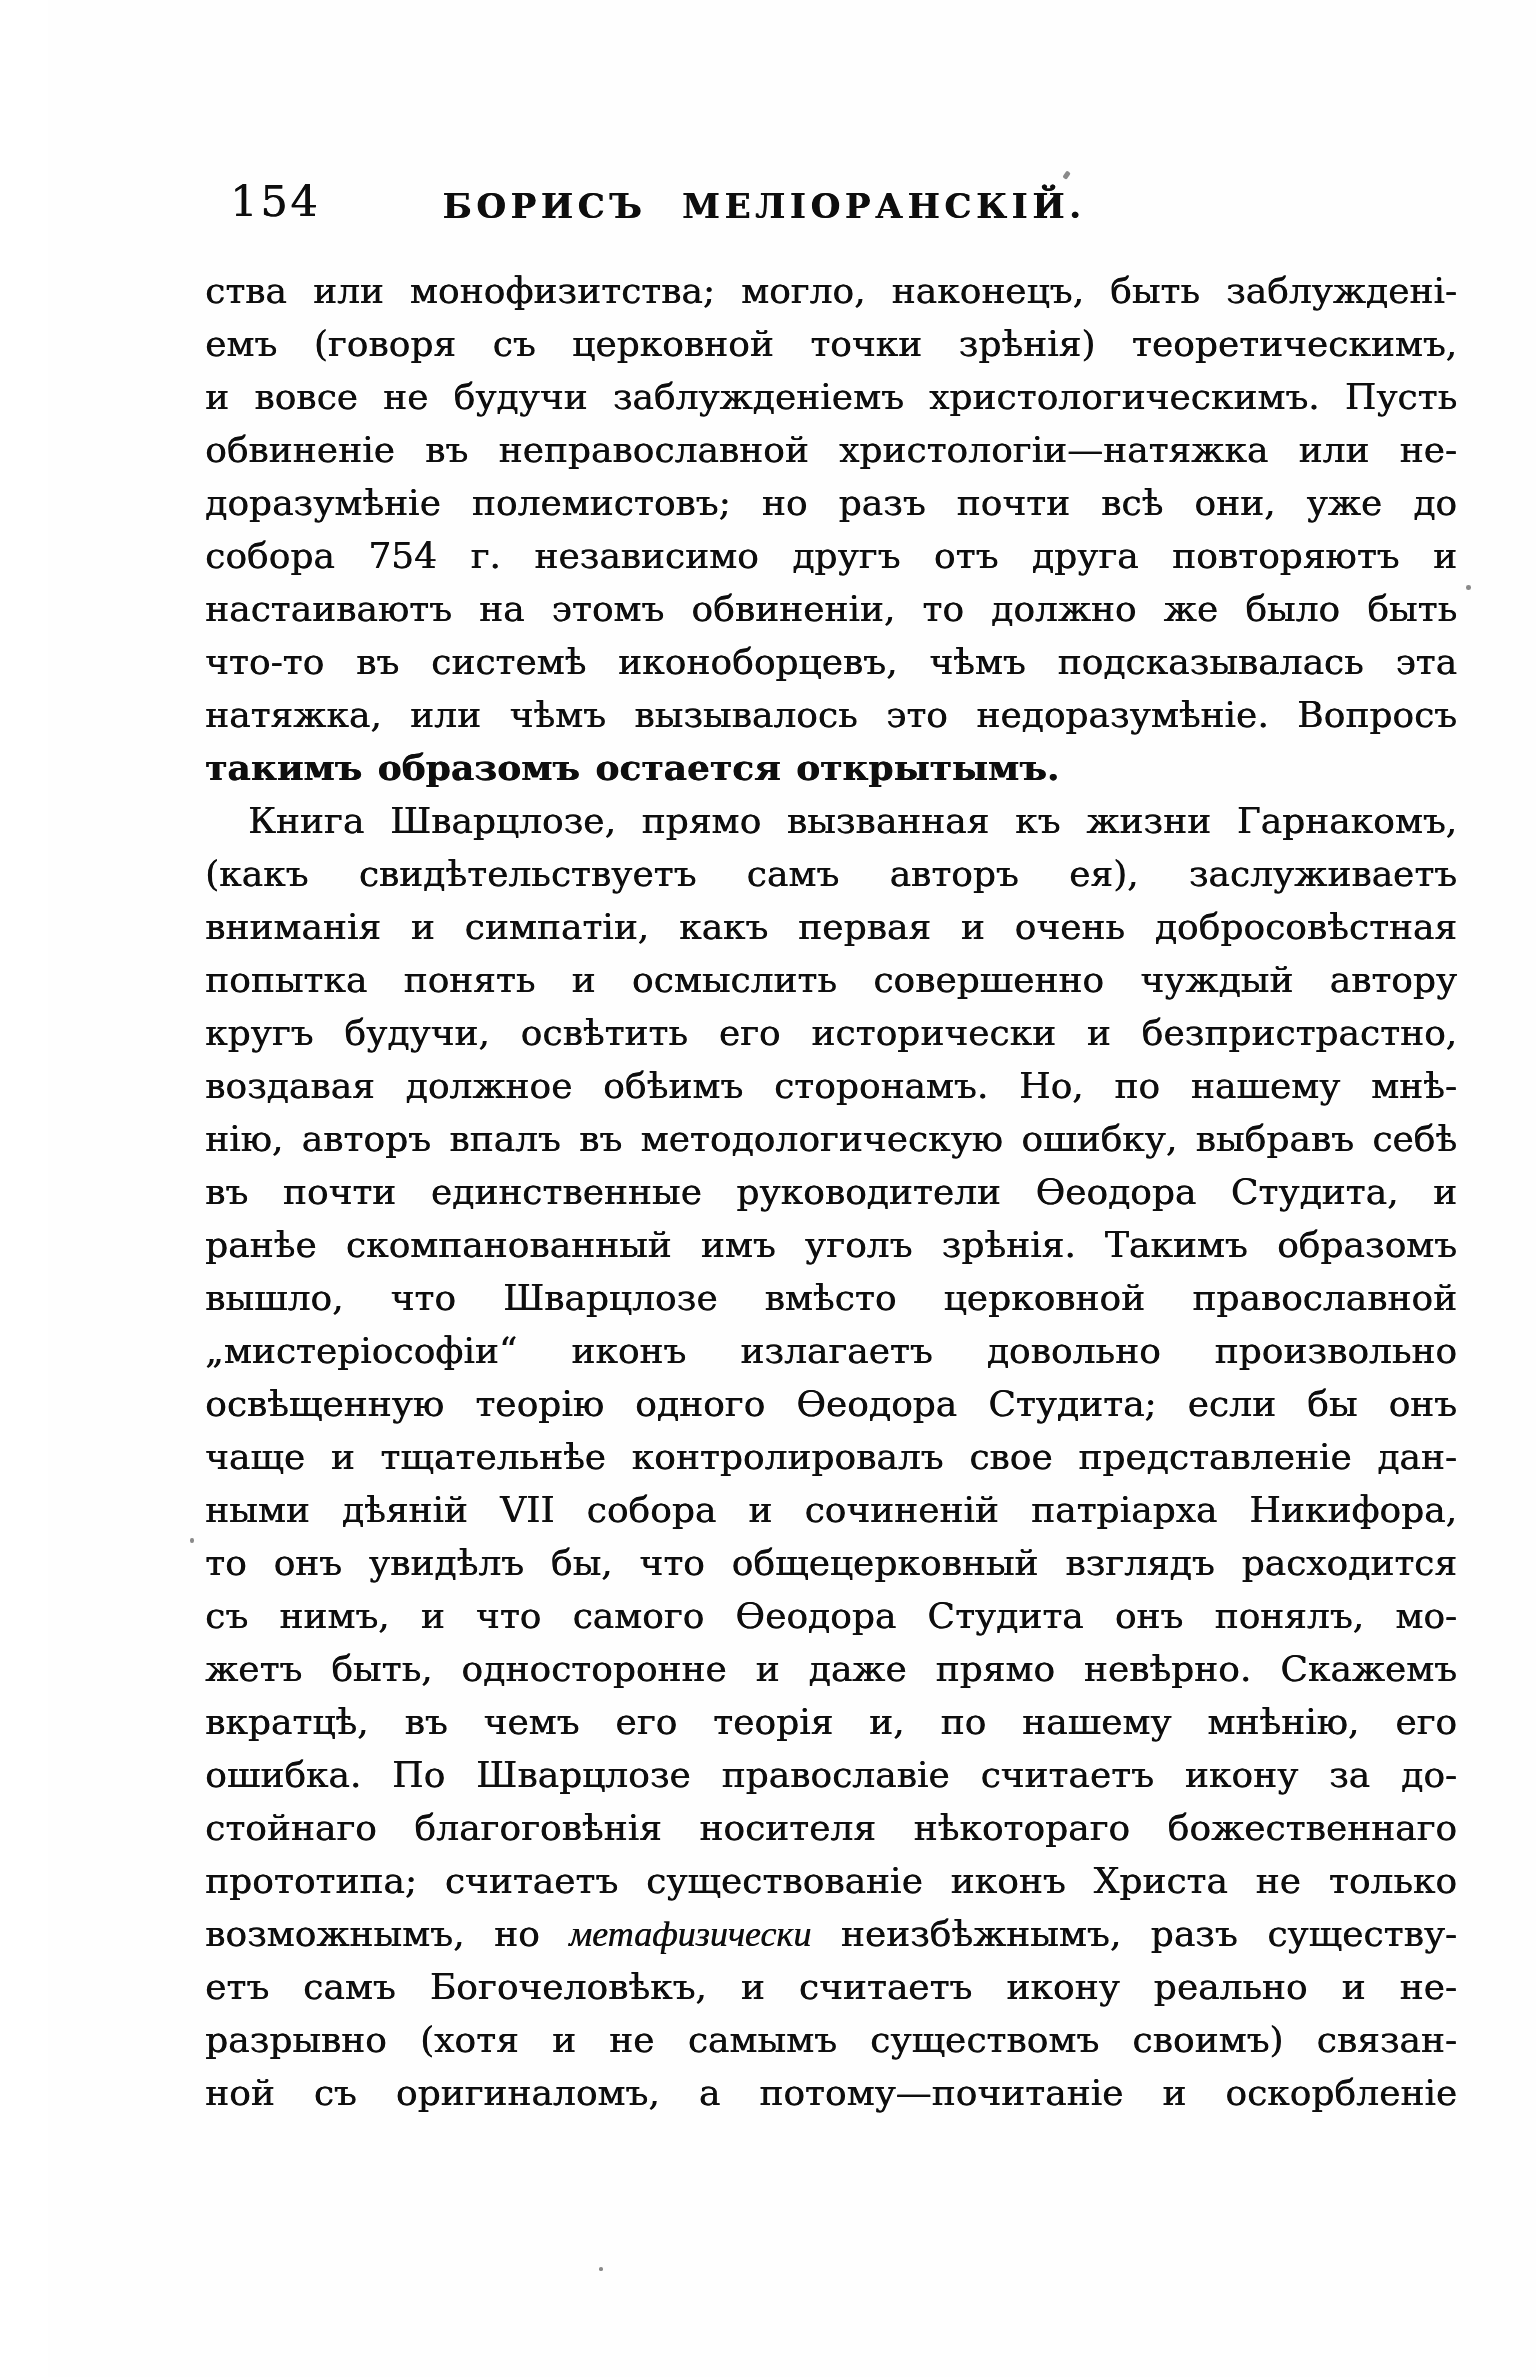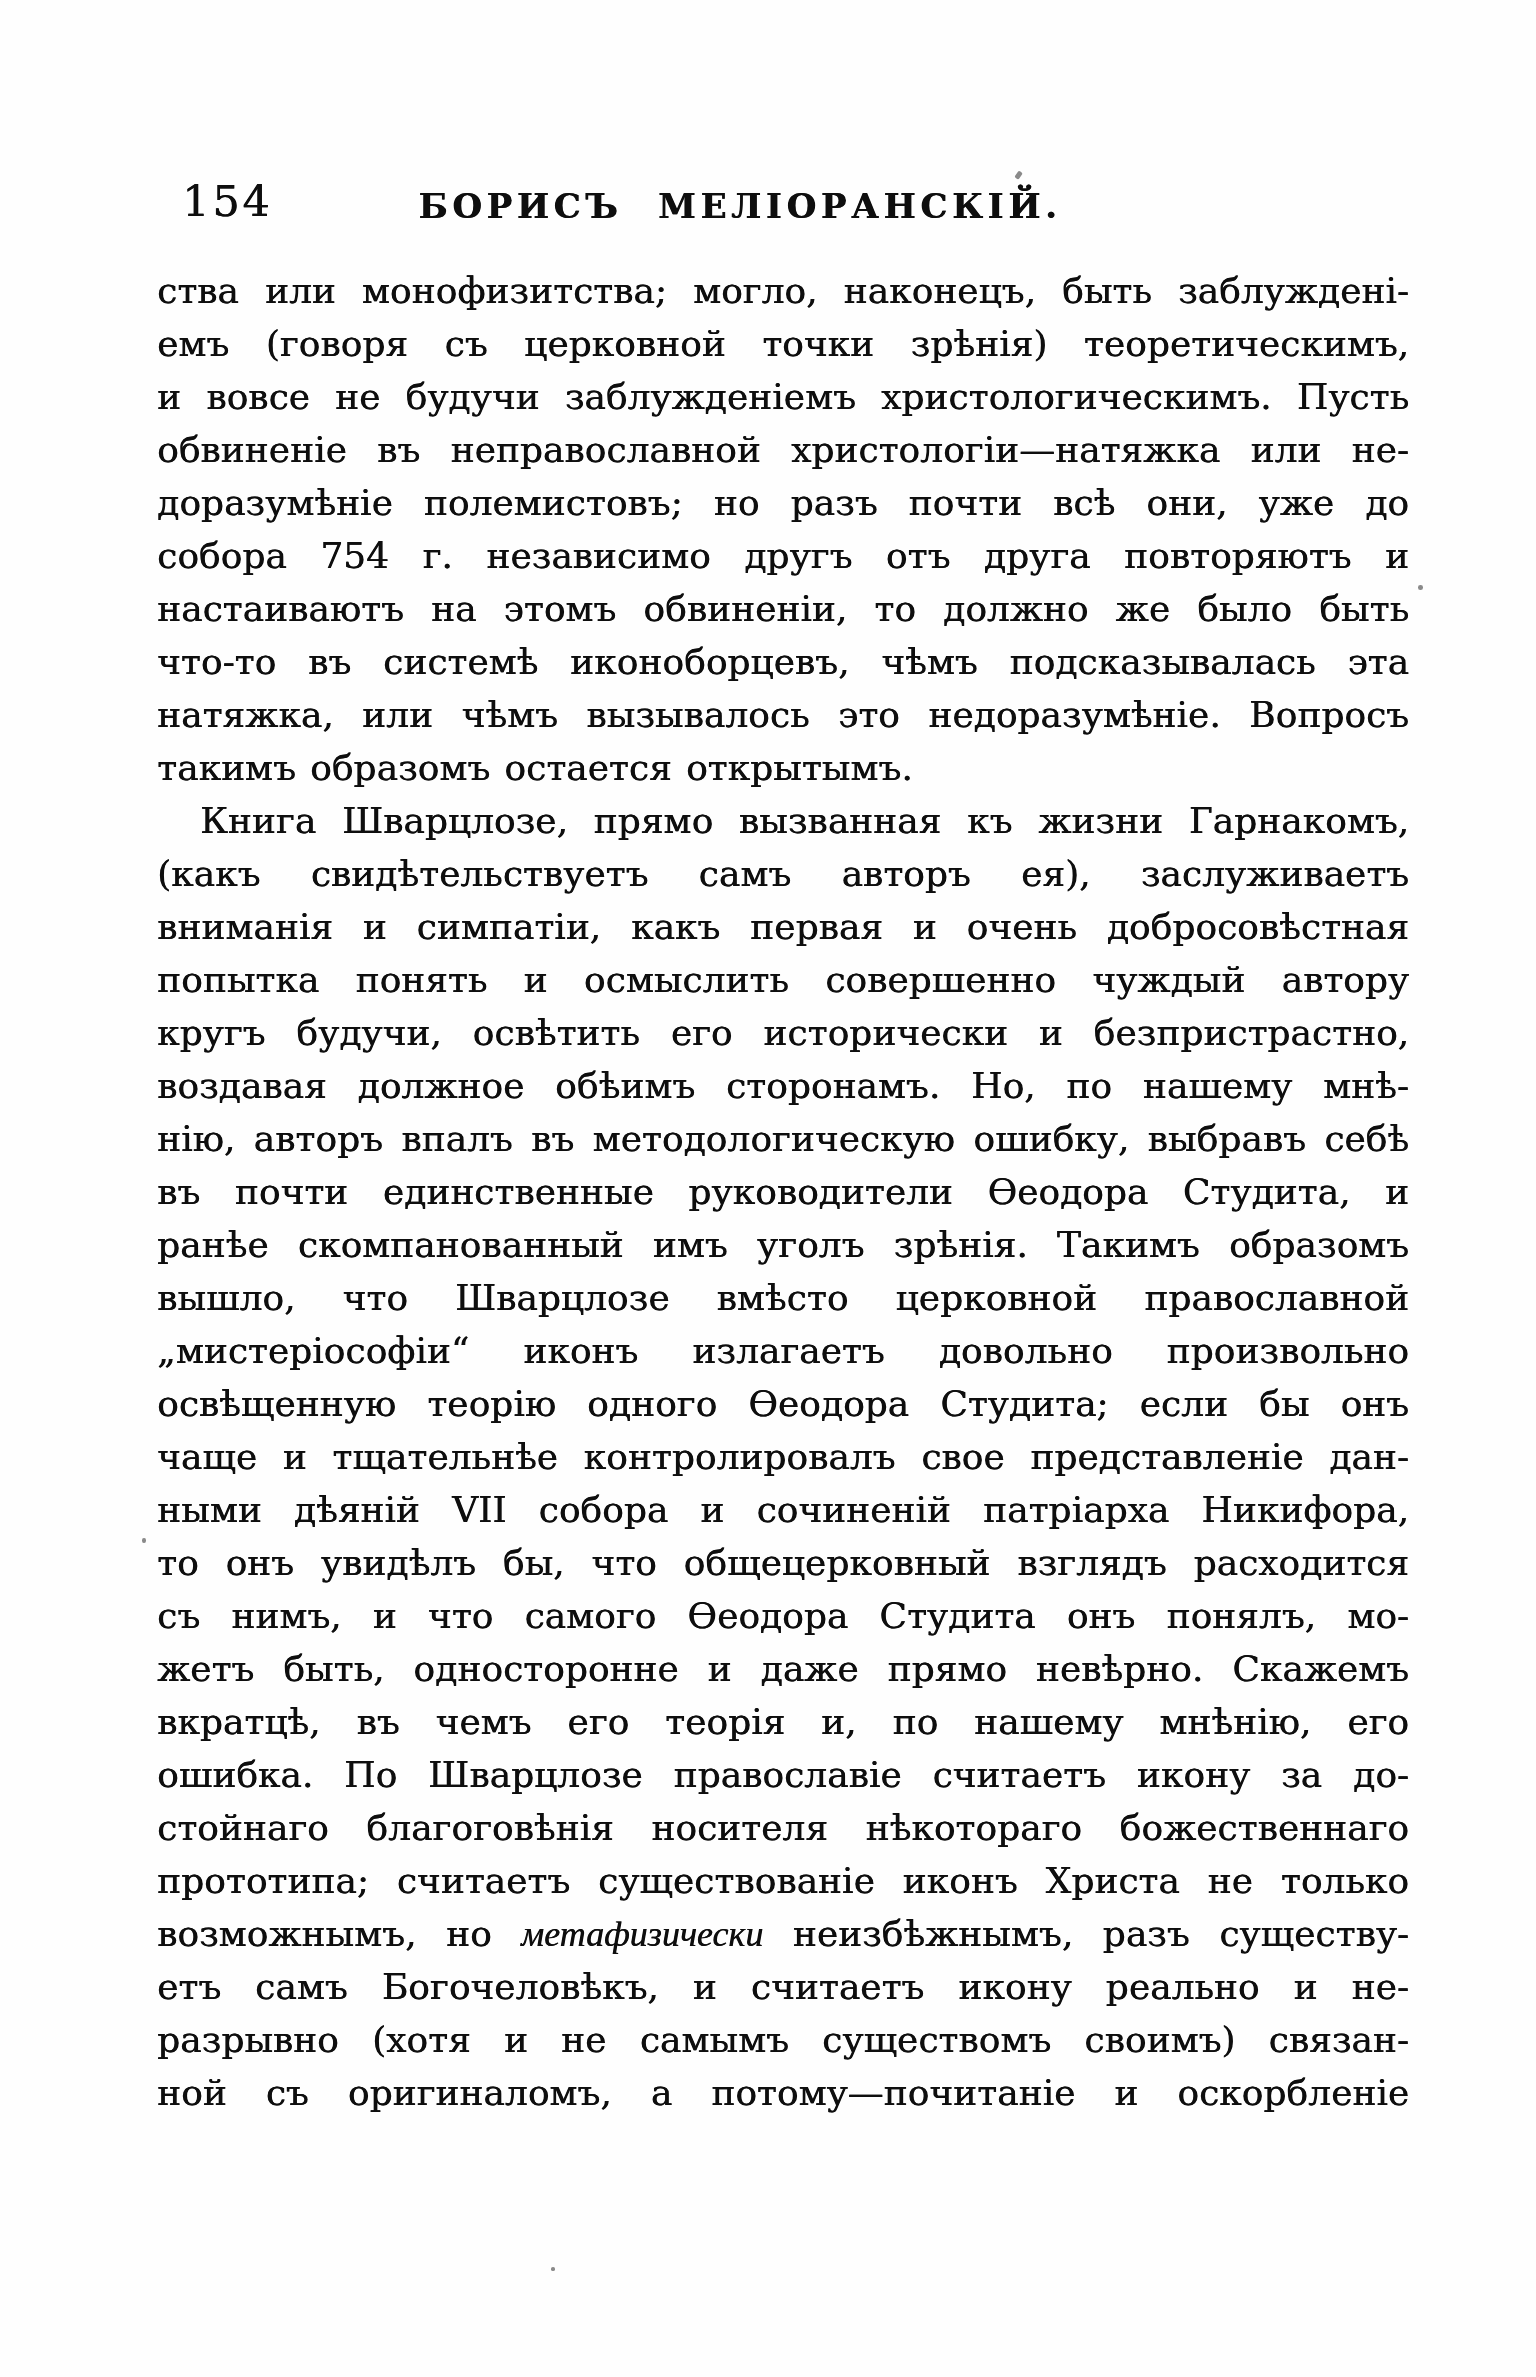--- a/index.html
+++ b/index.html
@@ -13,20 +13,21 @@
     position: relative;
     overflow: hidden;
     font-family: "DejaVu Serif", serif;
   }
   .page {
     position: absolute;
     inset: 0;
     background: #fefefe;
     color: #0e0e0e;
     text-shadow: 0.5px 0 0 currentColor; 
+    margin-left: 48px;
   }
   .pagenum {
     position: absolute;
     left: 182px;
     top: 176px;
     font-size: 43px;
     letter-spacing: 2.8px;
   }
   .running-title {
     position: absolute;
@@ -53,20 +54,21 @@
     word-spacing: 2.8px;
     text-align: justify;
     text-align-last: justify;
     text-justify: inter-word;
     overflow: visible;
     white-space: normal;
   }
   .line.para-end {
     text-align: right;
     text-align-last: left;
+    font-weight: bold;
   }
   .line.indent {
     text-indent: 43px;
   }
   .italic {
     font-style: italic;
     font-family: Liberation Serif, serif;
   }
   .speck {
     position: absolute;

